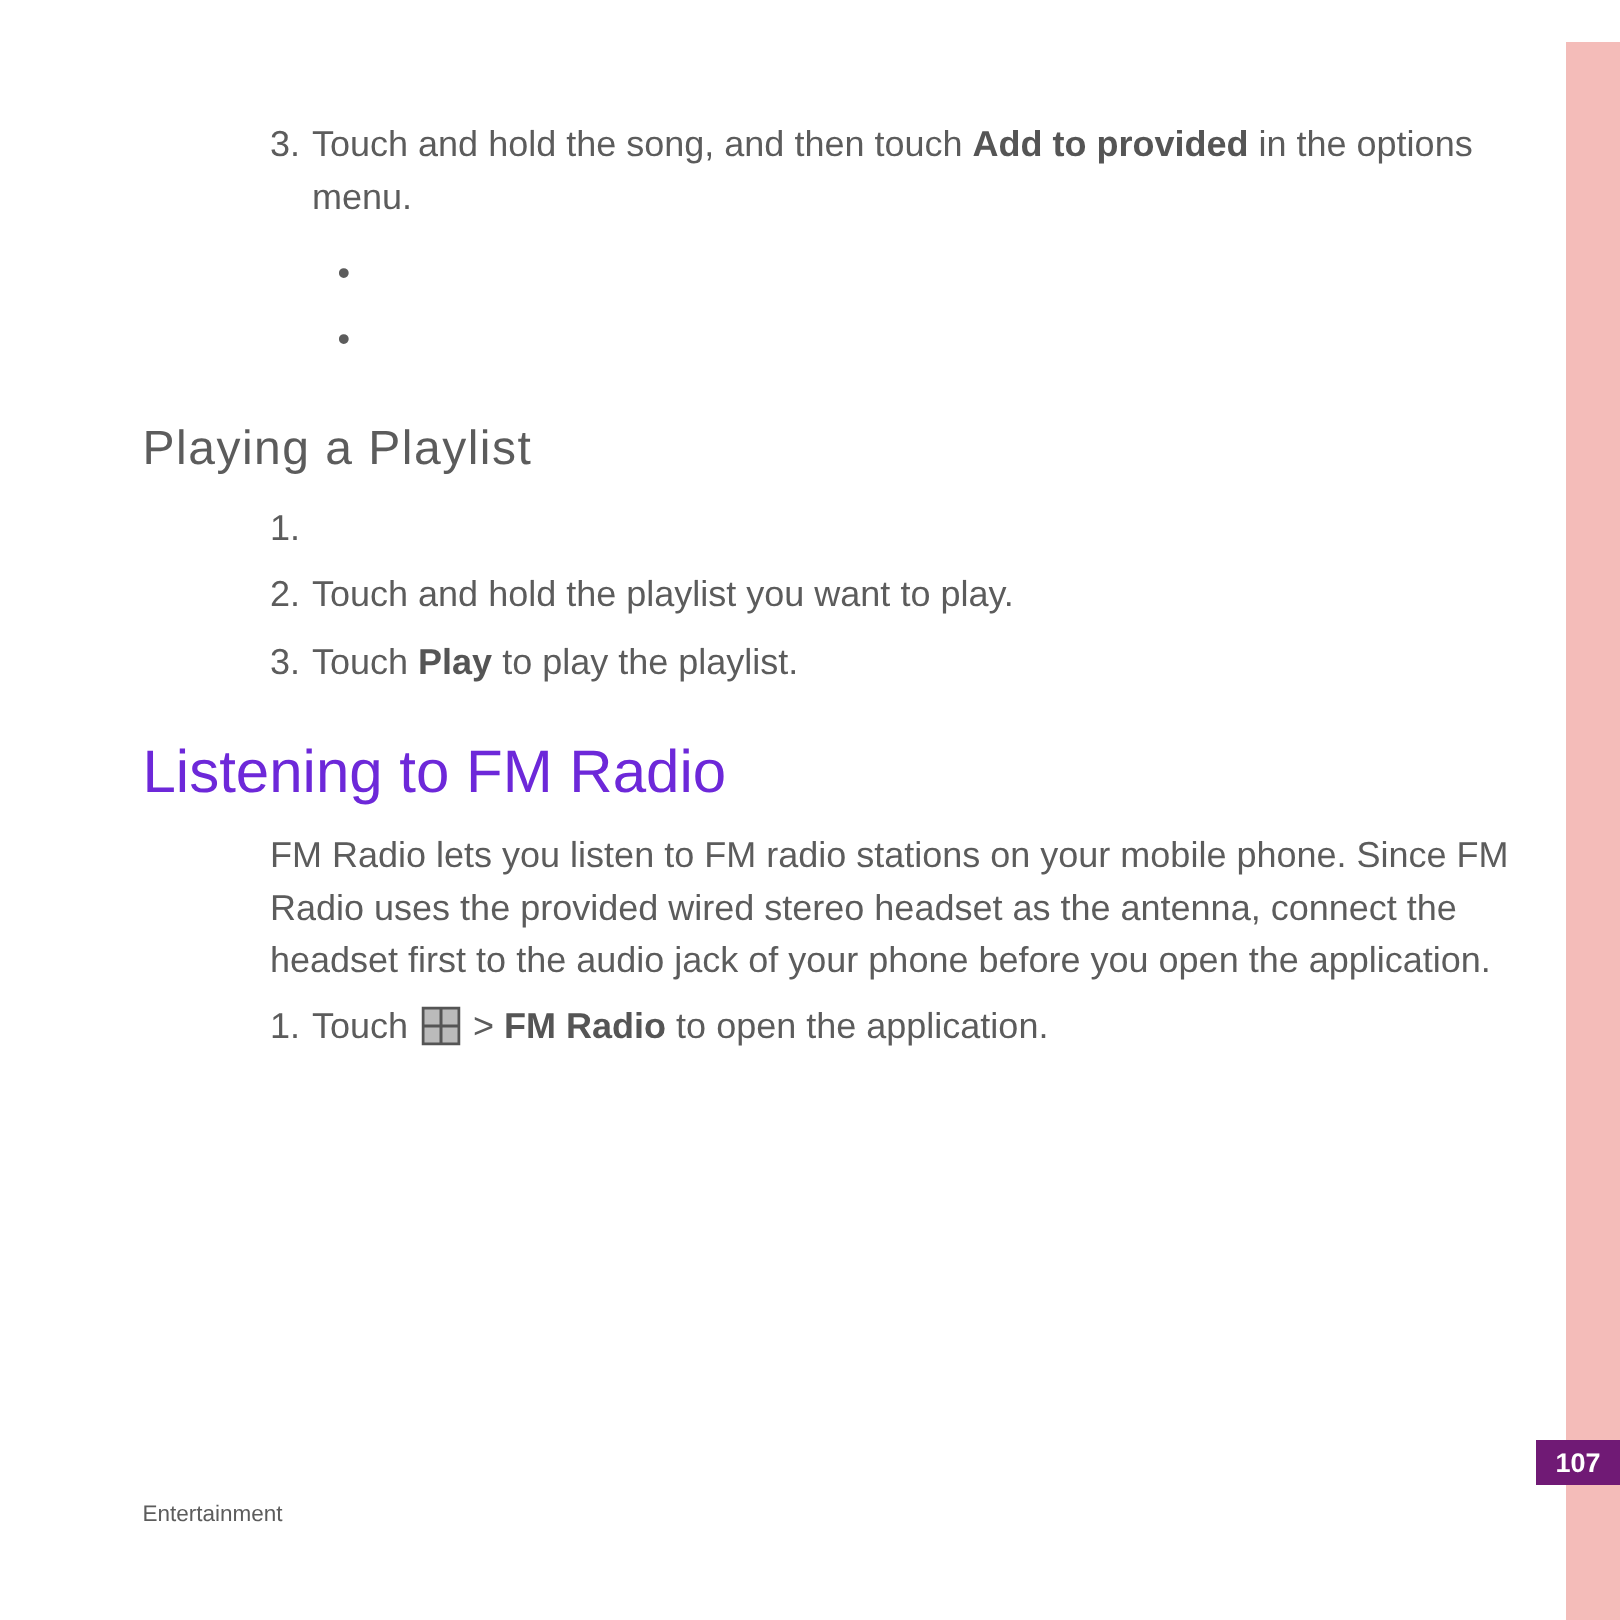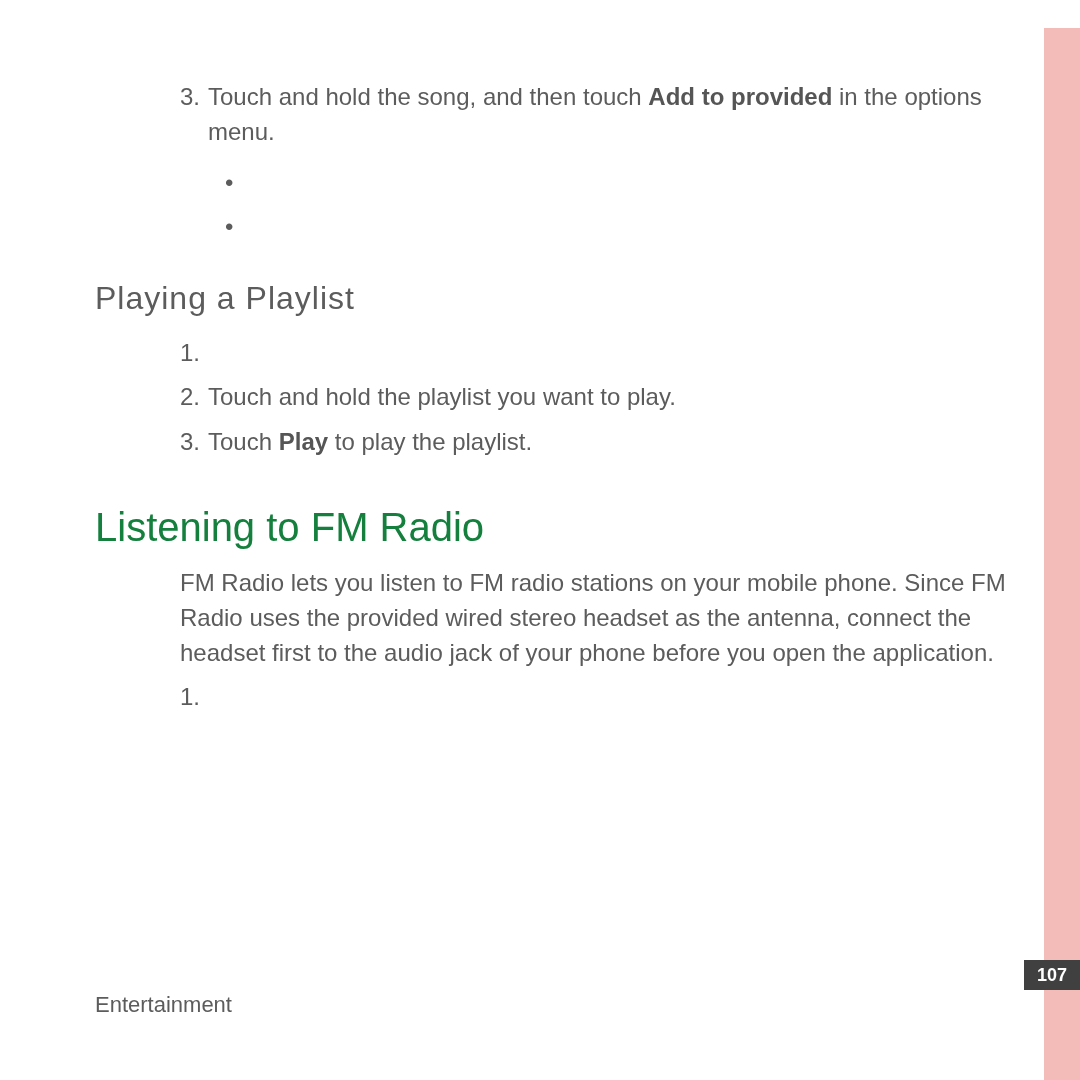--- a/index.html
+++ b/index.html
@@ -44,47 +44,47 @@
   h2.sub {
     font-size: 32px;
     font-weight: 400;
     color: #5c5c5c;
     margin: 30px 0 14px 0;
     letter-spacing: 1px;
   }
   h1.main {
     font-size: 40px;
     font-weight: 400;
-    color: #15803d;
-    margin: 38px 0 10px 0;
+    color: #6d28d9;
+    margin: 26px 0 10px 0;
   }
   .para { padding-left: 85px; }
 
   .grid-icon {
     display: inline-block;
     width: 26px; height: 26px;
     vertical-align: -5px;
     margin: 0 2px;
   }
   .grid-icon svg { width:26px; height:26px; display:block; }
 
   .footer-text {
     position: absolute;
     left: 95px;
     bottom: 62px;
-    font-size: 22px;
+    font-size: 15px;
     color: #5c5c5c;
   }
   .page-badge {
     position: absolute;
     right: 0;
     bottom: 90px;
     width: 56px;
     height: 30px;
-    background: #404040;
+    background: #701a75;
     color: #fff;
     font-size: 18px;
     font-weight: 700;
     text-align: center;
     line-height: 30px;
   }
 </style>
 </head>
 <body>
 
@@ -124,18 +124,27 @@
       <span>Touch </span><span class="bold">Play</span><span> to play the playlist.</span>
     </div>
   </div>
 
   <h1 class="main">Listening to FM Radio</h1>
   <div class="para">FM Radio lets you listen to FM radio stations on your mobile phone. Since FM Radio uses the provided wired stereo headset as the antenna, connect the headset first to the audio jack of your phone before you open the application.</div>
 
 
   <div class="step-item indent-step">
     <div class="step-num">1.</div>
+    <div class="step-text">
+      <span>Touch </span><span class="grid-icon"><svg viewBox="0 0 26 26">
+            <rect x="0" y="0" width="26" height="26" fill="#555"></rect>
+            <rect x="2" y="2" width="10" height="10" fill="#bbb"></rect>
+            <rect x="14" y="2" width="10" height="10" fill="#bbb"></rect>
+            <rect x="2" y="14" width="10" height="10" fill="#bbb"></rect>
+            <rect x="14" y="14" width="10" height="10" fill="#bbb"></rect>
+          </svg></span><span>  &gt;  </span><span class="bold">FM Radio</span><span> to open the application.</span>
+    </div>
   </div>
 
 </div>
 
 <div class="footer-text">Entertainment</div>
 <div class="page-badge">107</div>
 
 </body></html>

